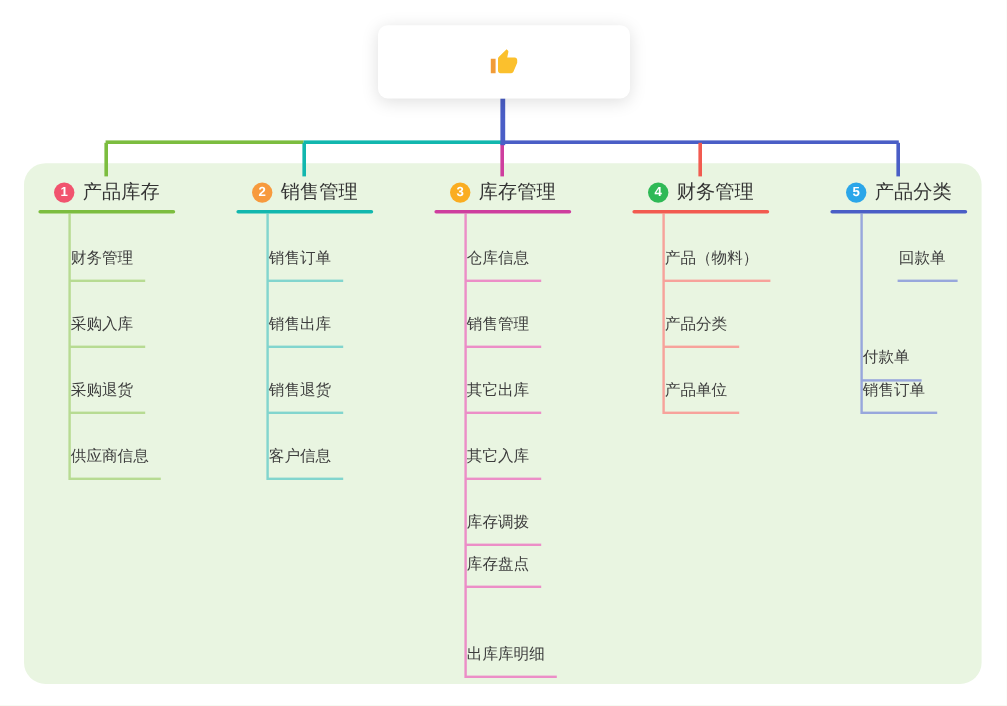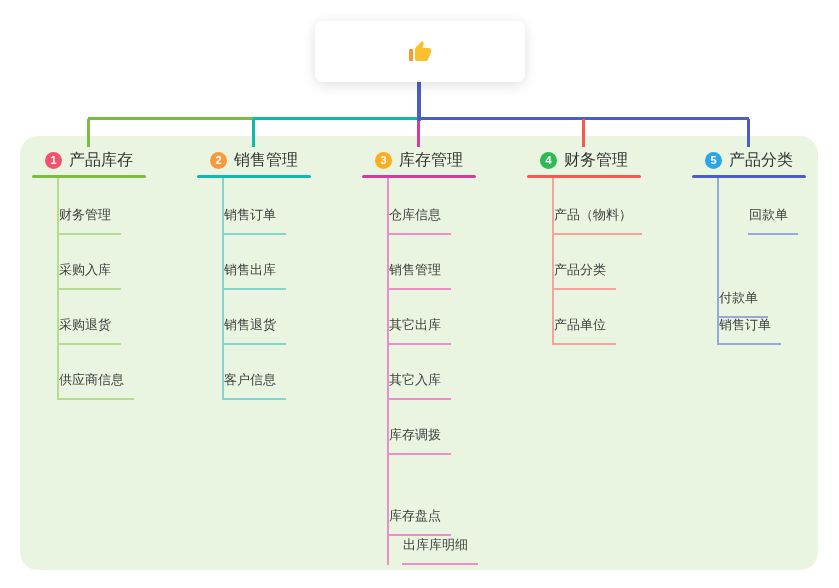--- a/index.html
+++ b/index.html
@@ -75,22 +75,22 @@
   <span class="badge" style="background-color: rgb(250, 173, 33);">3</span>
   <span class="hd-label">库存管理</span>
 </div>
 <div class="hd-line" style="left: 362px; top: 175px; background-color: rgb(206, 62, 158);"></div>
 <div class="spine" style="left: 387px; top: 178px; height: 387px; background-color: rgb(236, 142, 199);"></div>
 <div class="child" style="left: 388px; top: 206px; border-bottom-color: rgb(236, 142, 199); text-align: center;">仓库信息</div>
 <div class="child" style="left: 388px; top: 261px; border-bottom-color: rgb(236, 142, 199);">销售管理</div>
 <div class="child" style="left: 388px; top: 316px; border-bottom-color: rgb(236, 142, 199);">其它出库</div>
 <div class="child" style="left: 388px; top: 371px; border-bottom-color: rgb(236, 142, 199); text-align: center;">其它入库</div>
 <div class="child" style="left: 388px; top: 426px; border-bottom-color: rgb(236, 142, 199);">库存调拨</div>
-<div class="child" style="left: 388px; top: 507px; border-bottom-color: rgb(236, 142, 199);">库存盘点</div>
-<div class="child" style="left: 402px; top: 536px; border-bottom-color: rgb(236, 142, 199); text-align: right;">出库库明细</div>
+<div class="child" style="left: 388px; top: 461px; border-bottom-color: rgb(236, 142, 199);">库存盘点</div>
+<div class="child" style="left: 388px; top: 536px; border-bottom-color: rgb(236, 142, 199); text-align: right;">出库库明细</div>
 
 <div class="hd" style="left:527px;top:150px;">
   <span class="badge" style="background-color: rgb(47, 185, 86);">4</span>
   <span class="hd-label">财务管理</span>
 </div>
 <div class="hd-line" style="left: 527px; top: 175px; background-color: rgb(242, 91, 80);"></div>
 <div class="spine" style="left: 552px; top: 178px; height: 167px; background-color: rgb(247, 162, 155);"></div>
 <div class="child" style="left: 553px; top: 206px; border-bottom-color: rgb(247, 162, 155); text-align: right;">产品（物料）</div>
 <div class="child" style="left: 553px; top: 261px; border-bottom-color: rgb(247, 162, 155);">产品分类</div>
 <div class="child" style="left: 553px; top: 316px; border-bottom-color: rgb(247, 162, 155);">产品单位</div>

